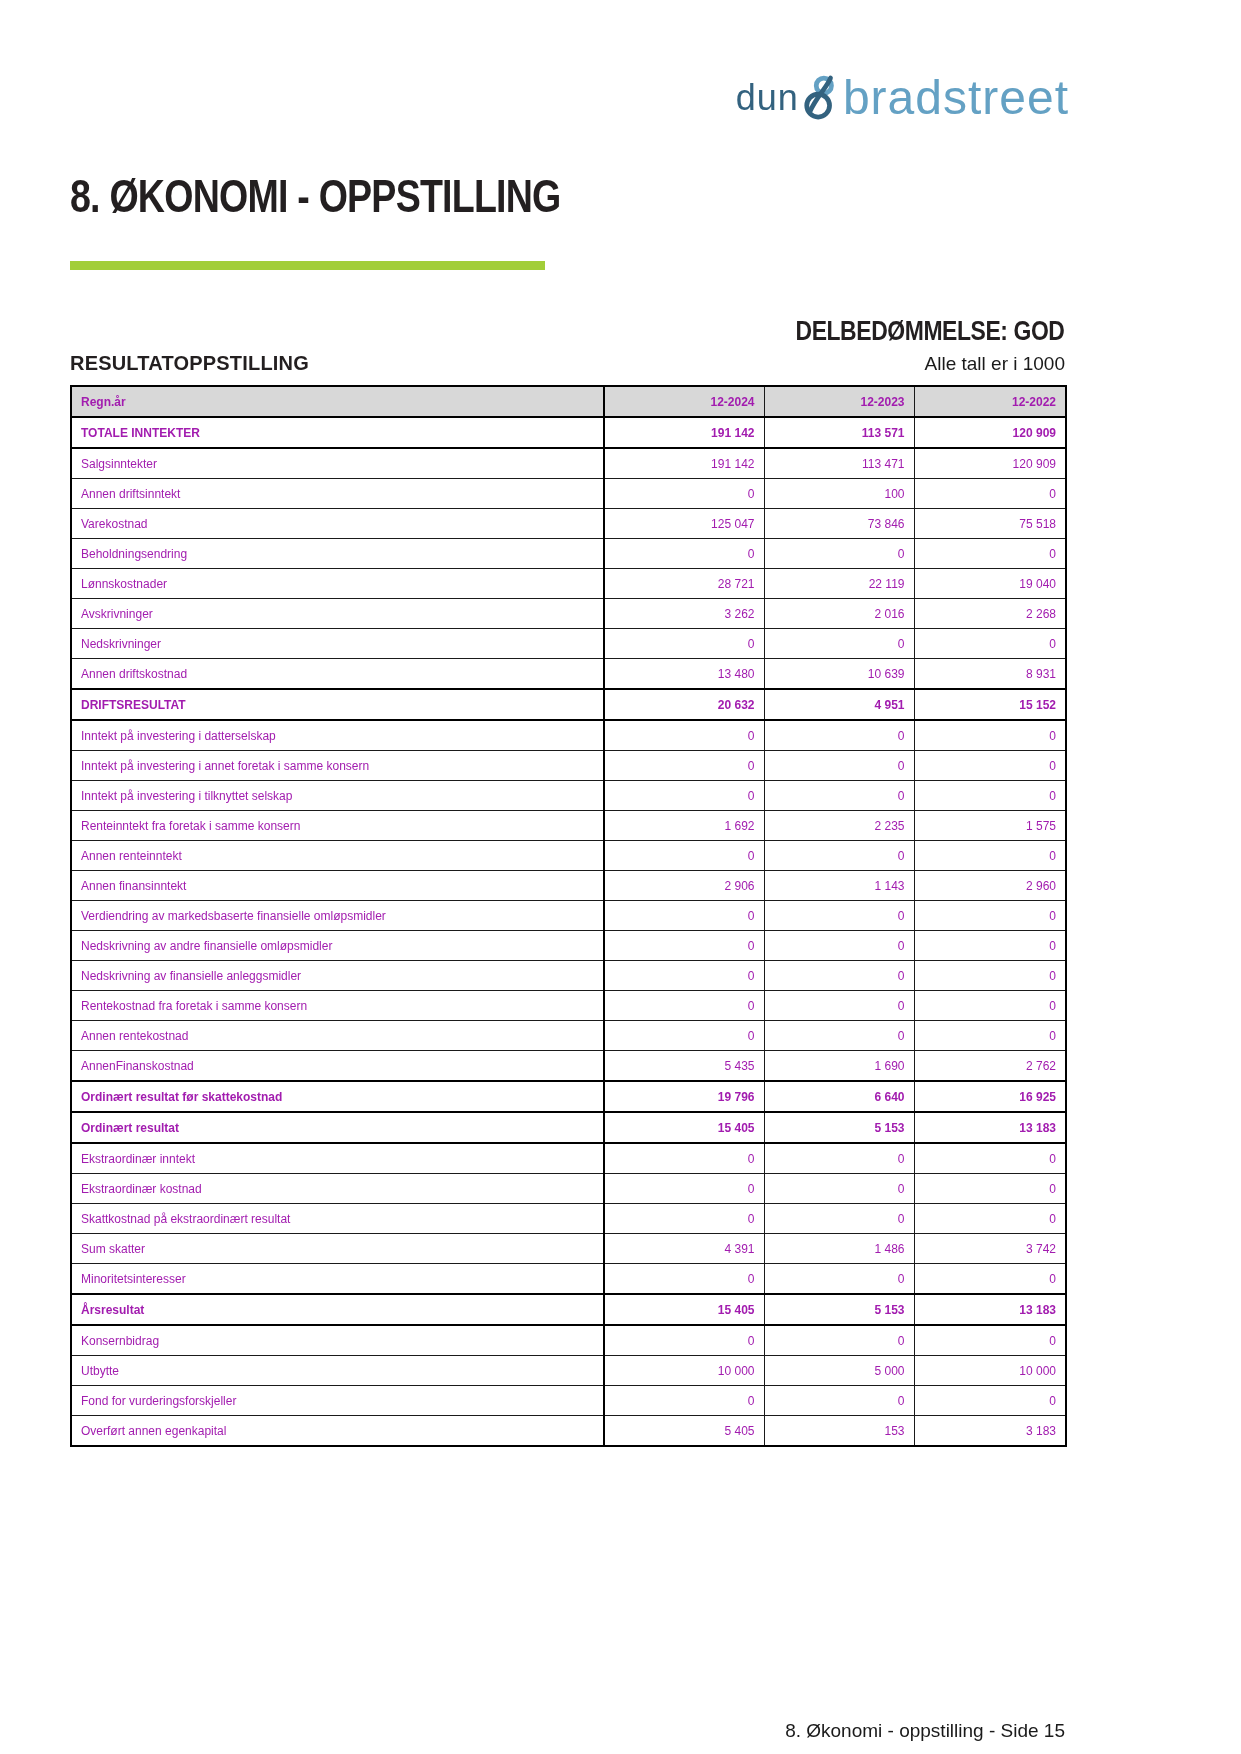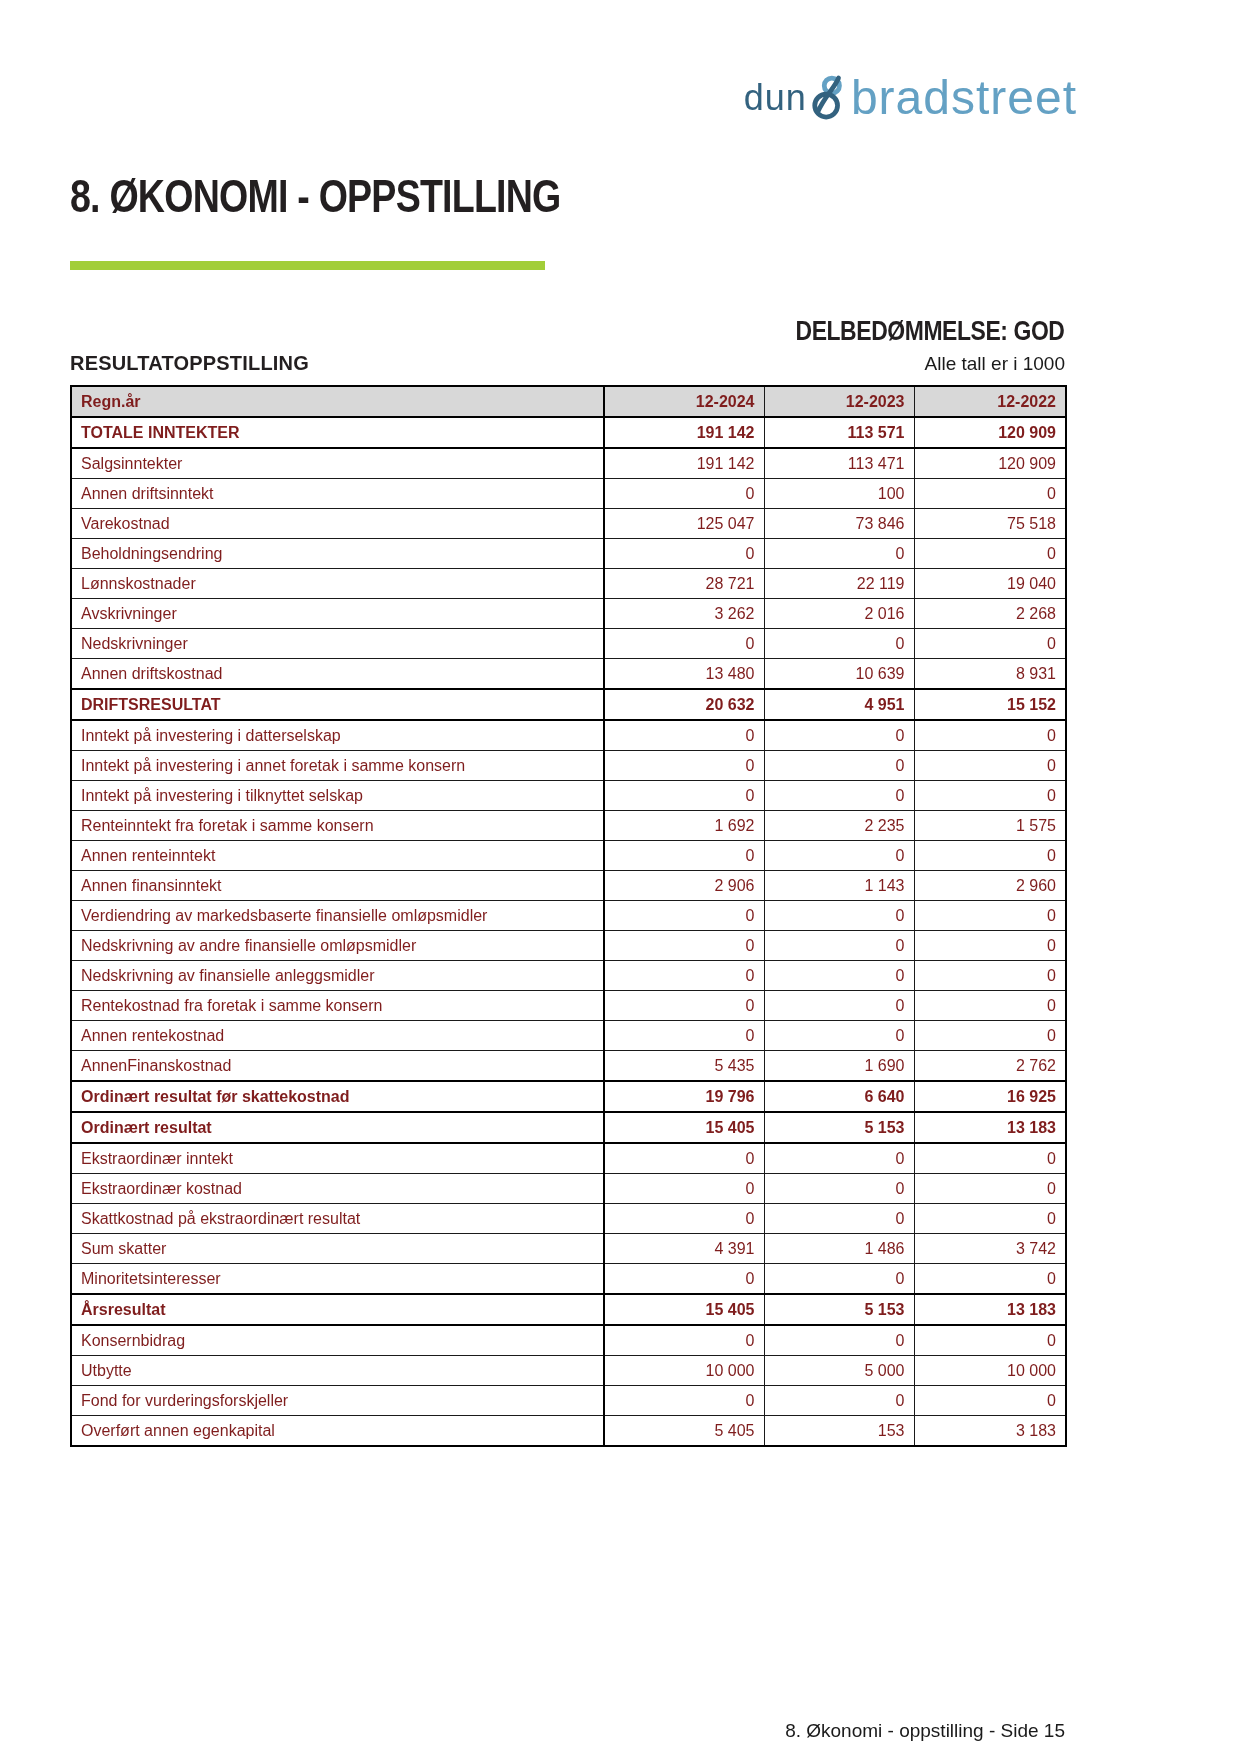--- a/index.html
+++ b/index.html
@@ -1,39 +1,39 @@
 <!DOCTYPE html>
 <html><head>
 <meta charset="utf-8">
 <style>
   html,body{margin:0;padding:0;background:#ffffff;}
   body{width:1241px;height:1754px;font-family:"Liberation Sans","DejaVu Sans",sans-serif;color:#111;}
   .page{position:relative;width:1241px;height:1754px;background:#fff;overflow:hidden;}
 
   
-  .logo{position:absolute;top:70px;right:164px;display:flex;align-items:center;gap:2px;}
+  .logo{position:absolute;top:70px;right:172px;display:flex;align-items:center;gap:2px;}
   .logo .dun{font-size:36px;color:#33627f;letter-spacing:1px;}
   .logo .amp{width:38px;height:48px;margin:0 1px;}
   .logo .brad{font-size:48px;color:#64a1c4;letter-spacing:1px;}
 
   
   .title{position:absolute;left:70px;top:168px;font-size:47px;font-weight:bold;color:#231f20;
          letter-spacing:-1px;transform:scaleX(0.80);transform-origin:left center;white-space:nowrap;}
   .accent-bar{position:absolute;left:70px;top:261px;width:475px;height:9px;background:#a2ce38;}
 
   
   .assessment{position:absolute;top:316px;right:176px;font-size:27px;font-weight:bold;color:#231f20;
               transform:scaleX(0.85);transform-origin:right center;white-space:nowrap;letter-spacing:-0.5px;}
   .table-meta{position:absolute;left:70px;top:352px;width:995px;display:flex;justify-content:space-between;align-items:center;}
   .table-title{font-size:20px;font-weight:bold;color:#231f20;letter-spacing:0.2px;}
   .units-note{font-size:19px;color:#1a1a1a;}
 
   
   table.fin{position:absolute;left:70px;top:385px;width:995px;border-collapse:collapse;table-layout:fixed;
-            font-size:16px;color:#7f1d1d;}
+            font-size:12px;color:#a21caf;}
   table.fin{border:2px solid #000;}
   table.fin th, table.fin td{border:1px solid #1a1a1a;height:29px;padding:0 9px;overflow:hidden;white-space:nowrap;}
   table.fin th:nth-child(2), table.fin td:nth-child(2){border-left:2px solid #000;}
   table.fin thead th{background:#d8d8d8;font-weight:bold;text-align:left;border-bottom:2px solid #000;}
   table.fin thead th.num{text-align:right;}
   table.fin td.label{text-align:left;}
   table.fin td.num{text-align:right;}
   table.fin tr.bold td{font-weight:bold;border-top:2px solid #000;border-bottom:2px solid #000;}
 
   

